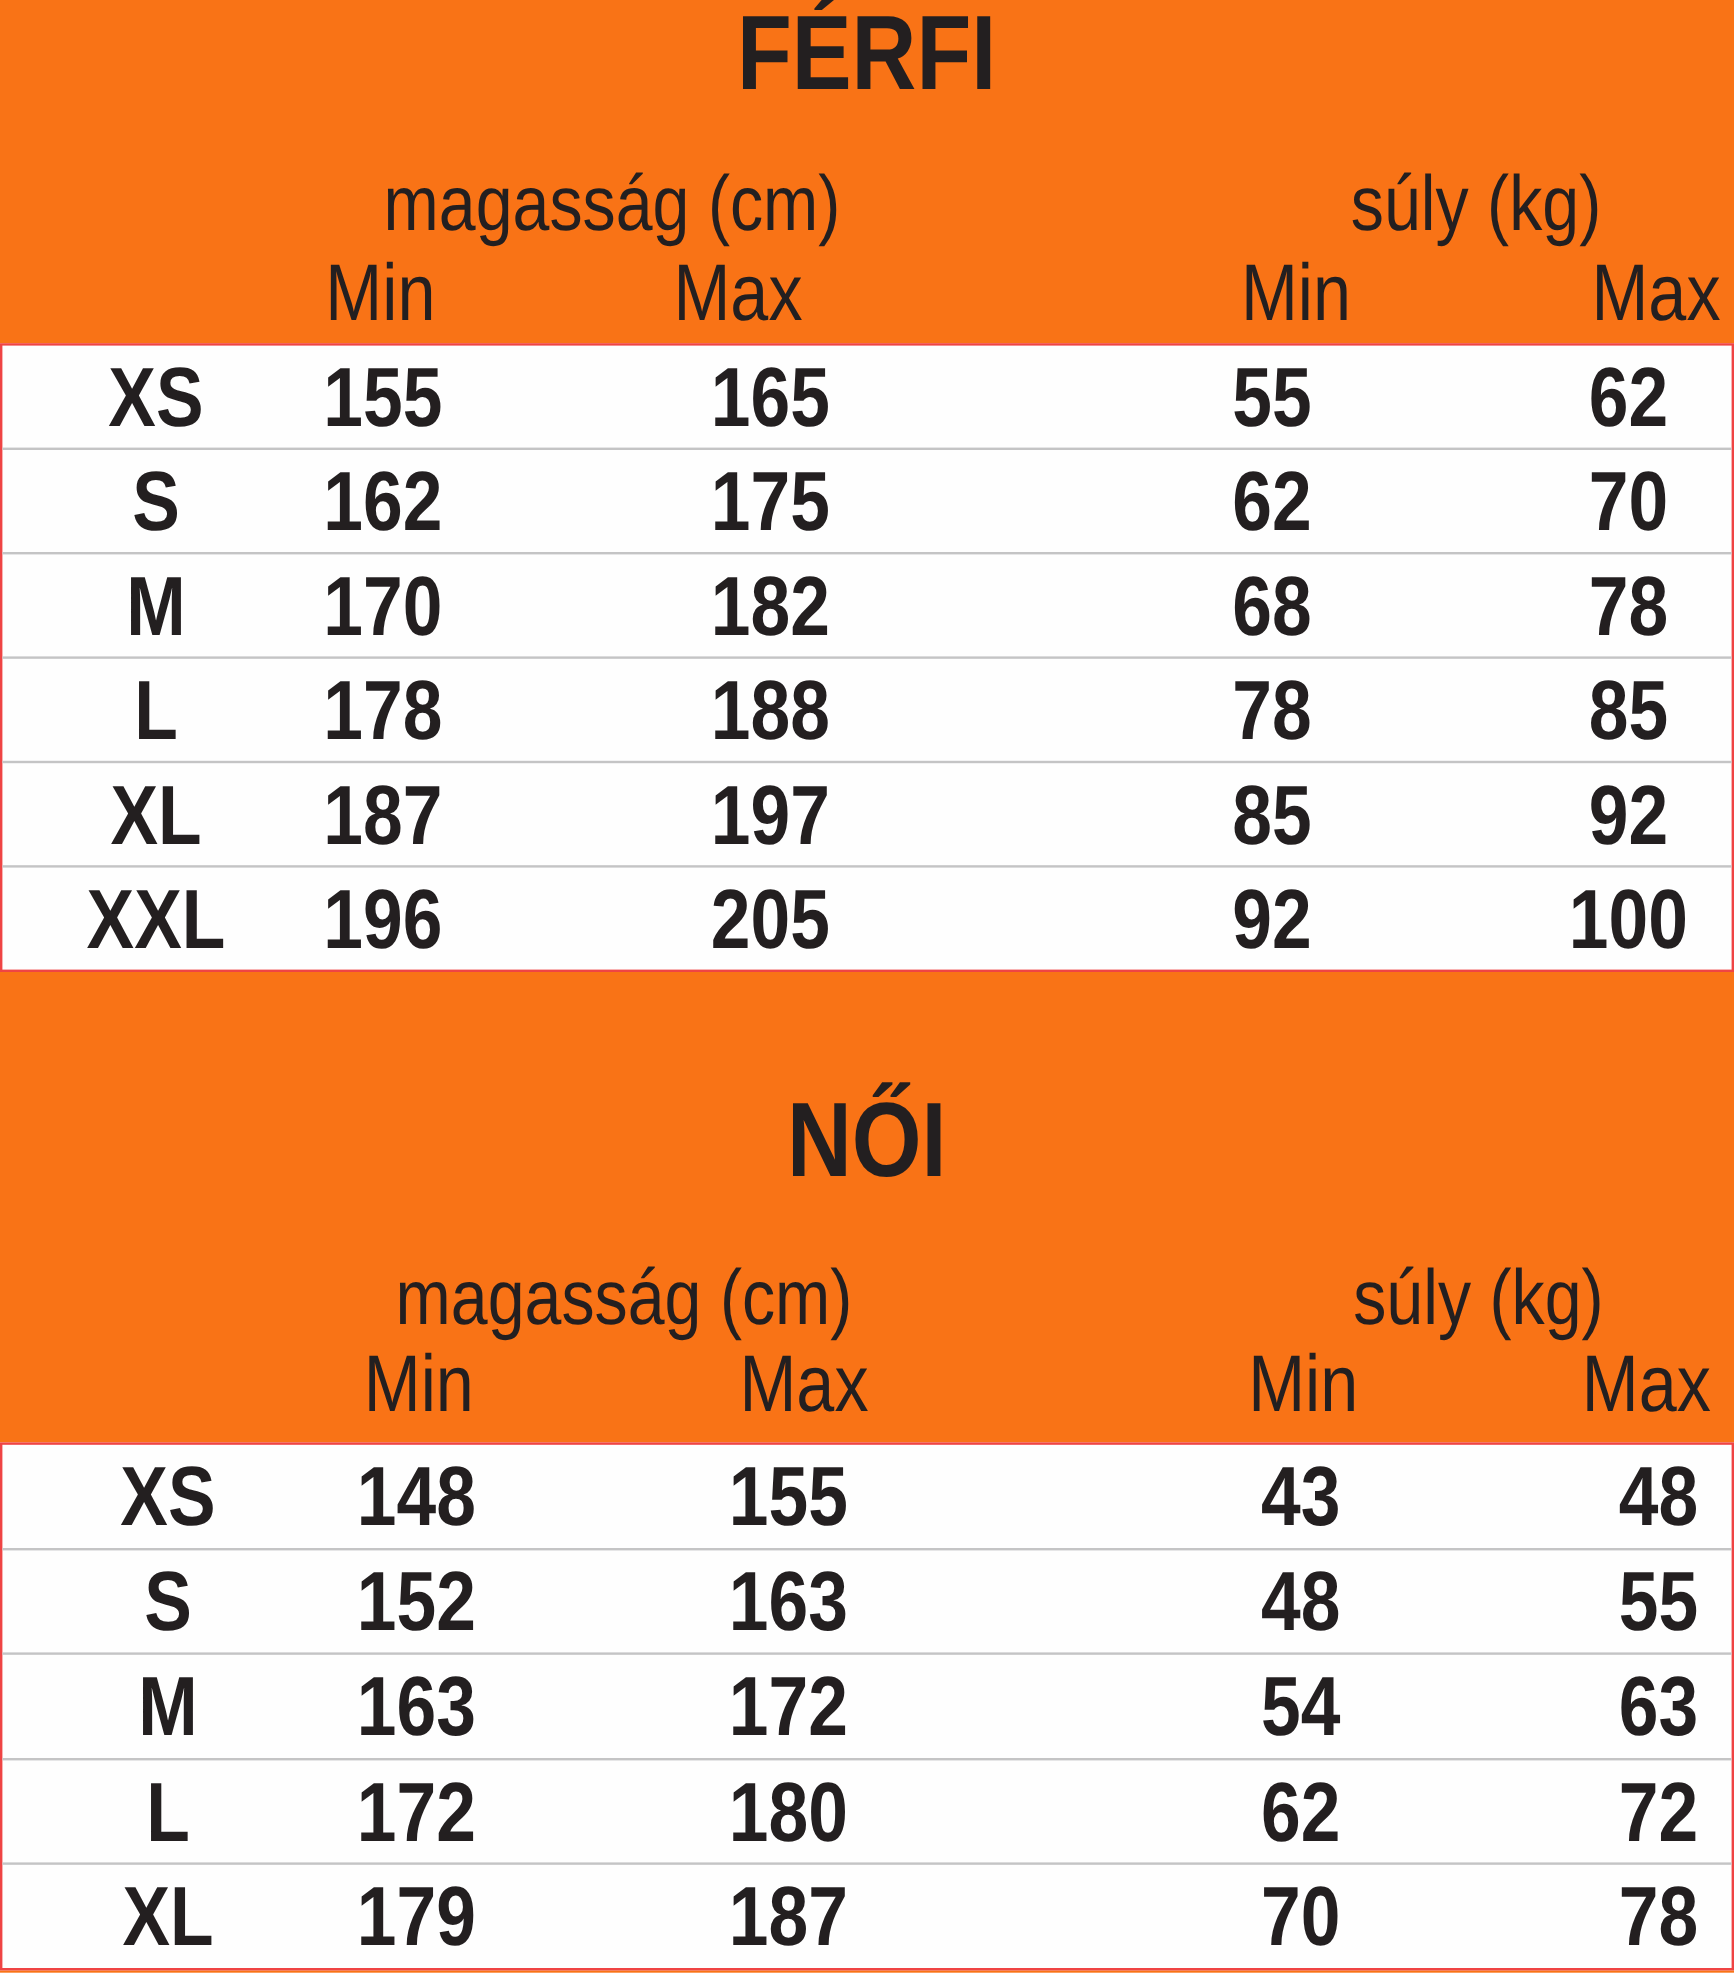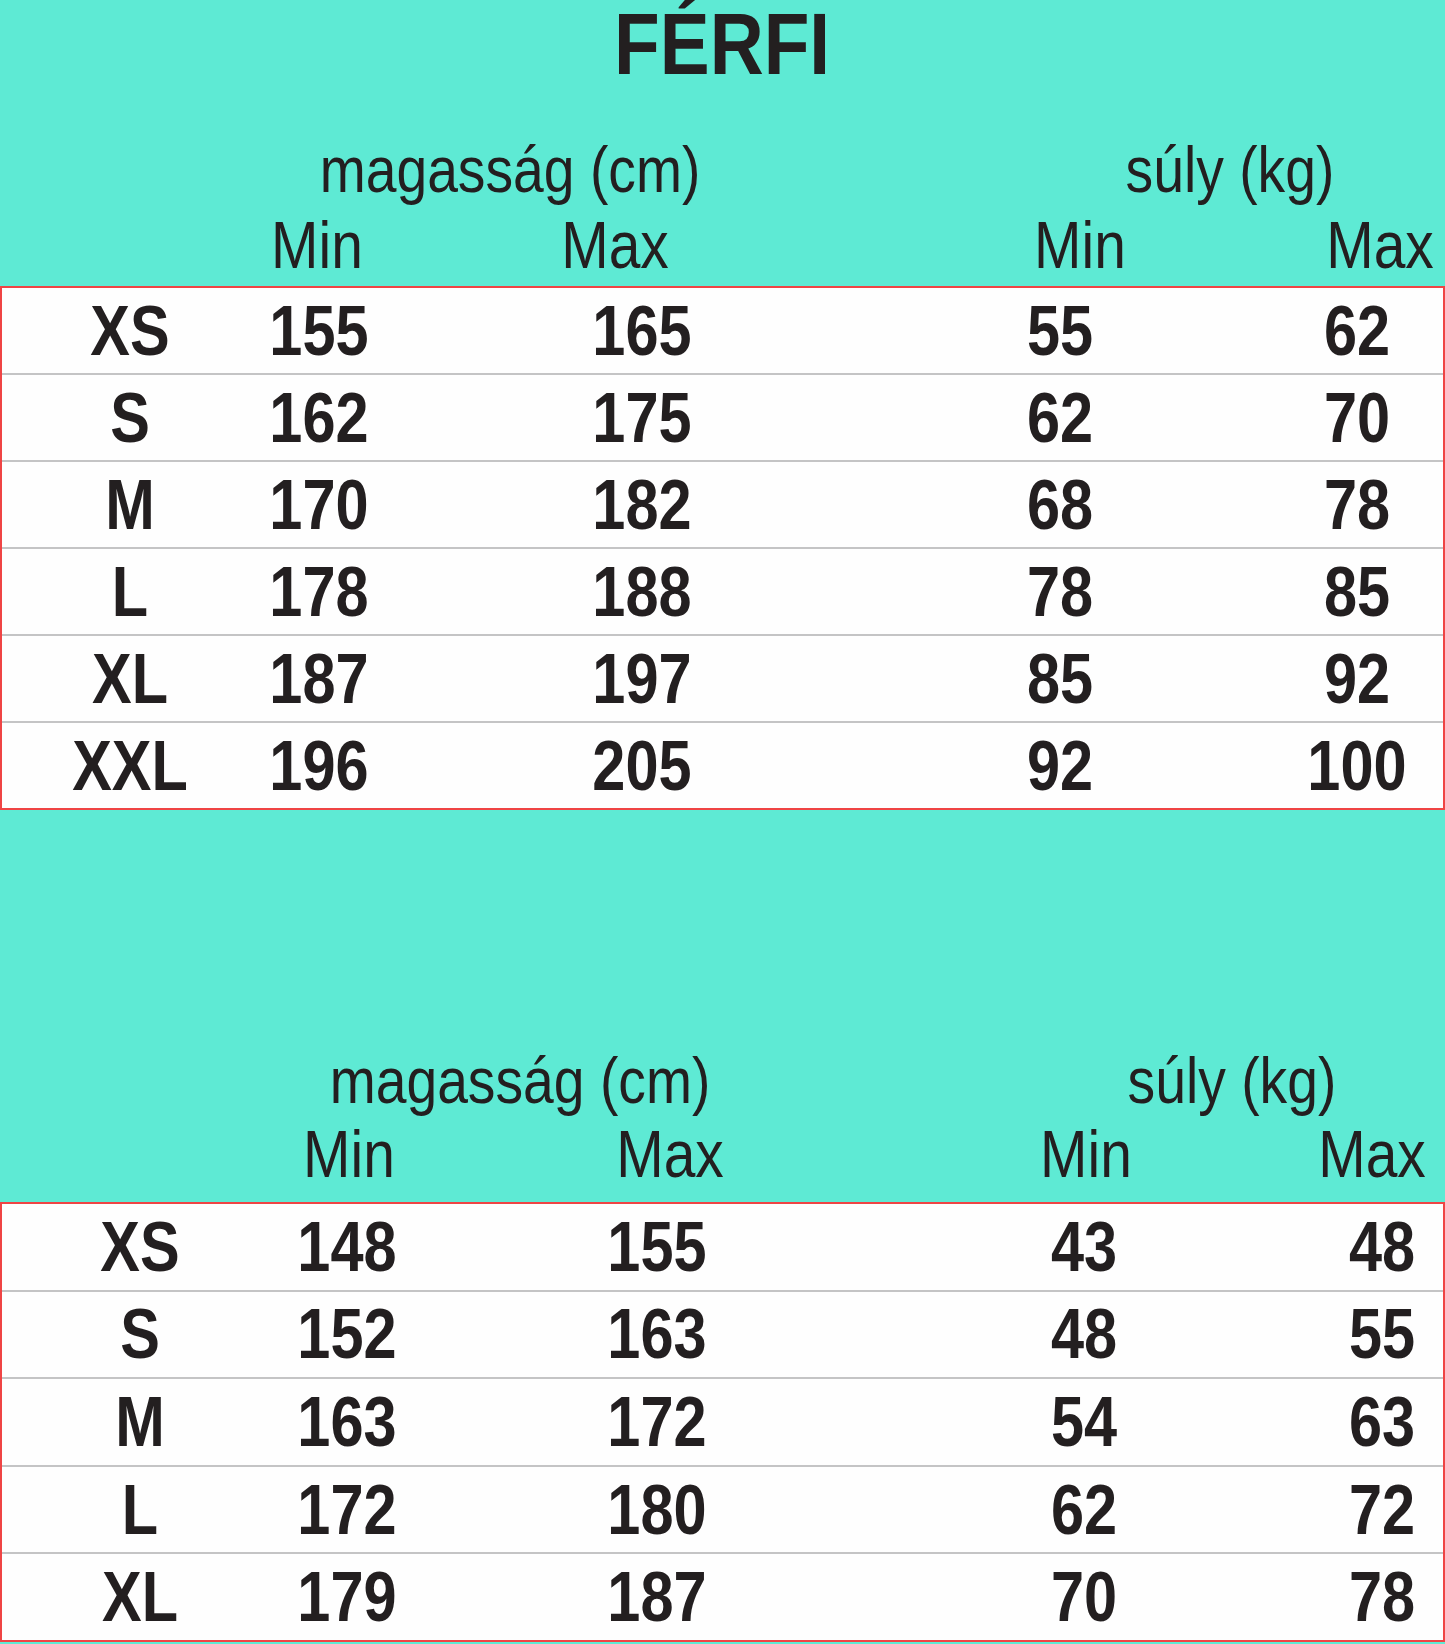--- a/index.html
+++ b/index.html
@@ -4,21 +4,21 @@
 <style>
   html,body{margin:0;padding:0;}
   body{
     font-family:"Liberation Sans", sans-serif;
     background:#ffffff;
   }
   .sheet{
     position:relative;
     width:1445px;
     height:1644px;
-    background:#5eead4;
+    background:#f97316;
     color:#231f20;
     overflow:hidden;
   }
   
   .cond{
     display:inline-block;
     transform:scaleX(0.85);
     transform-origin:center;
     white-space:nowrap;
   }
@@ -155,20 +155,23 @@
     </div>
     <div class="size-row">
       <span class="cell cs">XXL</span>
       <span class="cell c1">196</span>
       <span class="cell c2">205</span>
       <span class="cell c3">92</span>
       <span class="cell c4">100</span>
     </div>
   </div>
 
+  <div class="section-title title-women">
+    <span class="cond">NŐI</span>
+  </div>
 
   <span class="group-label w-hgroup">magasság (cm)</span>
   <span class="group-label w-wgroup">súly (kg)</span>
 
   <span class="minmax-label w-mm p1">Min</span>
   <span class="minmax-label w-mm p2">Max</span>
   <span class="minmax-label w-mm p3">Min</span>
   <span class="minmax-label w-mm p4">Max</span>
 
   <div class="size-table table-women">

